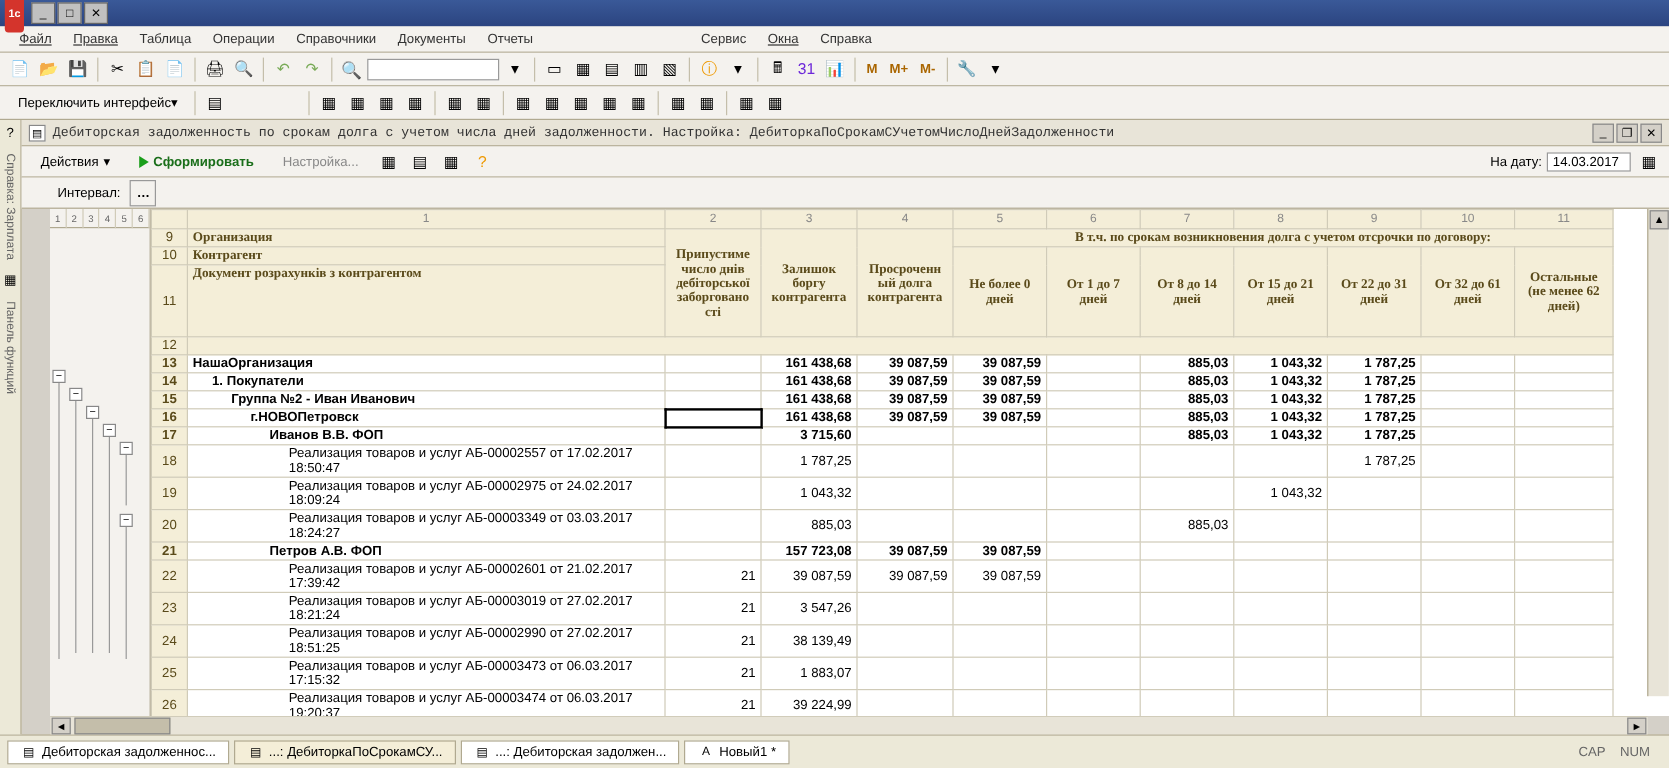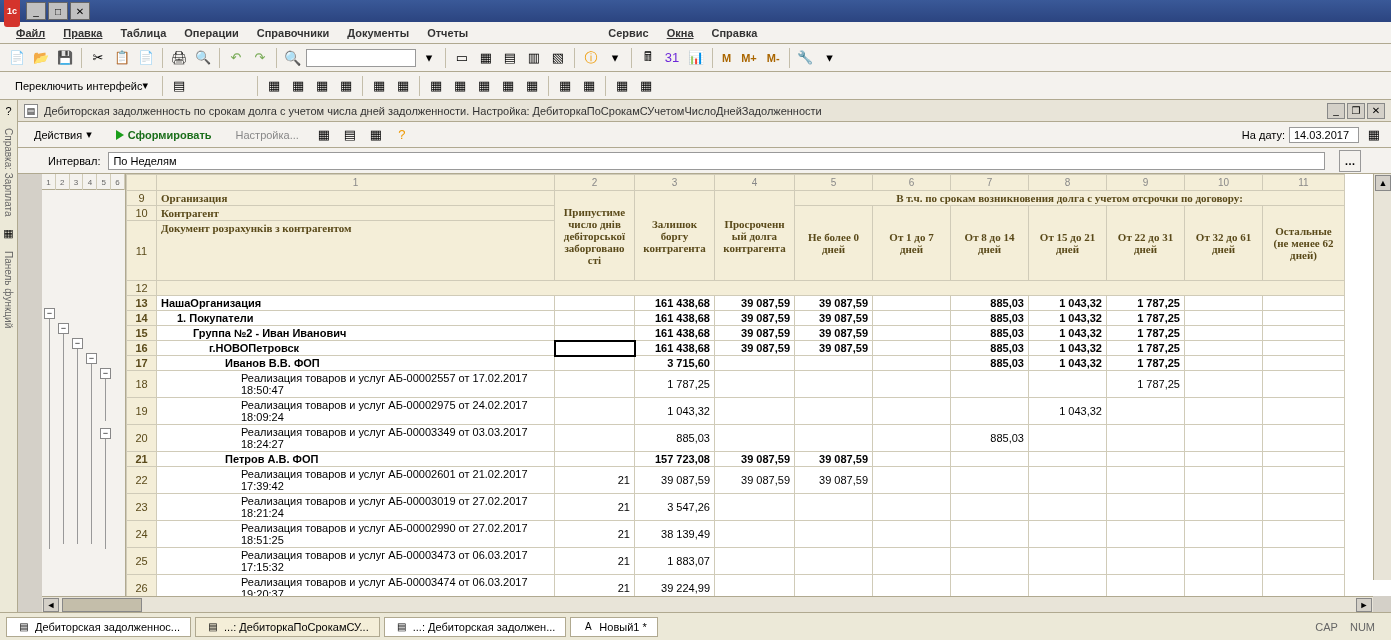--- a/index.html
+++ b/index.html
@@ -3,36 +3,36 @@
 <meta charset="utf-8">
 <style>
 * { margin: 0; padding: 0; box-sizing: border-box; }
 body { font-family: Tahoma, Arial, sans-serif; font-size: 11px; background: #d4d0c8; width: 1391px; height: 640px; overflow: hidden; }
 .title-bar { background: linear-gradient(to bottom, #3a5998, #2b4480); color: #fff; height: 22px; display: flex; align-items: center; padding: 0 4px; }
 .title-bar .app-icon { width: 16px; height: 32px; background: #d4342c; border-radius: 3px; display: inline-flex; align-items: center; justify-content: center; color: #fff; font-size: 9px; font-weight: bold; margin-right: 6px; }
 .title-bar .title-text { flex: 1; font-weight: bold; font-size: 11px; }
 .title-bar .win-btns { display: flex; gap: 2px; }
 .title-bar .win-btn { width: 20px; height: 18px; background: #c0c0c0; border: 1px solid #666; display: flex; align-items: center; justify-content: center; font-size: 10px; cursor: pointer; color:#000; }
 .menu-bar { background: #f4f2ee; height: 22px; border-bottom: 1px solid #b0a990; display: flex; align-items: center; padding: 0 8px; gap: 2px; }
-.menu-item { padding: 2px 8px; cursor: pointer; color: #333; font-weight: bold; }
+.menu-item { padding: 2px 8px; cursor: pointer; color: #333; }
 .menu-item .ul { text-decoration: underline; }
 .toolbar { background: #f4f2ee; height: 28px; border-bottom: 1px solid #b0a990; display: flex; align-items: center; padding: 0 6px; gap: 2px; }
 .tb-btn { width: 22px; height: 22px; display: inline-flex; align-items: center; justify-content: center; cursor: pointer; border: 1px solid transparent; font-size: 13px; }
 .tb-sep { width: 1px; height: 20px; background: #c4beaa; margin: 0 3px; }
 .tb-text { font-size: 11px; color: #333; padding: 0 4px; }
 .toolbar2 { background: #f4f2ee; height: 28px; border-bottom: 1px solid #b0a990; display: flex; align-items: center; padding: 0 6px; gap: 2px; }
 .interface-btn { padding: 2px 8px; cursor: pointer; display: flex; align-items: center; border:1px solid transparent; }
 .doc-area { position: relative; height: calc(640px - 22px - 22px - 28px - 28px - 28px); display:flex; }
 .left-sidebar { width: 18px; background: #ece9d8; border-right: 1px solid #b0a990; display:flex; flex-direction:column; align-items:center; gap:4px; padding-top:4px; }
 .sidebar-tab { writing-mode: vertical-rl; font-size: 10px; padding: 6px 2px; cursor:pointer; color:#666; }
 .sidebar-icon { width:14px; height:14px; display:flex; align-items:center; justify-content:center; font-size:11px; }
 .doc-main { flex:1; display:flex; flex-direction:column; }
 .doc-title-bar { background: #e8e4d8; height: 22px; border-bottom: 1px solid #b0a990; display: flex; align-items: center; padding: 0 6px; }
 .doc-title-bar .doc-icon { width:14px; height:14px; background:#fff; border:1px solid #888; margin-right:6px; display:inline-flex; align-items:center; justify-content:center; font-size:9px; }
-.doc-title-bar .doc-title { flex:1; color:#333; }
+.doc-title-bar .doc-title { flex:1; color:#333;font-family:Liberation Mono, monospace; }
 .doc-title-bar .doc-btns { display:flex; gap:2px; }
 .doc-title-bar .doc-btn { width:18px; height:16px; background:#d4d0c8; border:1px solid #888; cursor:pointer; display:flex; align-items:center; justify-content:center; font-size:10px; }
 .doc-toolbar { background: #f4f2ee; height: 26px; border-bottom: 1px solid #b0a990; display: flex; align-items: center; padding: 0 6px; gap: 4px; }
 .btn-action { padding: 2px 10px; cursor: pointer; display:flex; align-items:center; gap:4px; }
 .btn-form { color:#1a6e1a; font-weight:bold; }
 .triangle-right { display:inline-block; width:0; height:0; border-top:5px solid transparent; border-bottom:5px solid transparent; border-left:8px solid #1a9e1a; }
 .date-display { margin-left:auto; display:flex; align-items:center; gap:4px; }
 .date-input { border:1px solid #999; padding:1px 4px; background:#fff; width:70px; font-size:11px; }
 .interval-row { background:#f4f2ee; height:26px; border-bottom:1px solid #b0a990; display:flex; align-items:center; padding:0 30px; gap:8px; }
 .interval-input { flex:1; border:1px solid #999; padding:2px 4px; background:#fff; font-size:11px; margin-right:6px; }
@@ -199,21 +199,20 @@
       <span class="tb-btn" style="color:#e90">?</span>
       <span class="date-display">
         <span>На дату:</span>
         <input class="date-input" value="14.03.2017" style="">
         <span class="tb-btn">▦</span>
       </span>
     </div>
 
     <div class="interval-row">
       <span>Интервал:</span>
-      <input class="interval-input" value="По Неделям" style="">
       <span class="dots-btn">…</span>
     </div>
 
     <div class="grid-container">
       <div class="grid-wrapper">
         <div class="outline-col">
           <div class="outline-top">
             <div class="outline-num">1</div>
             <div class="outline-num">2</div>
             <div class="outline-num">3</div>

